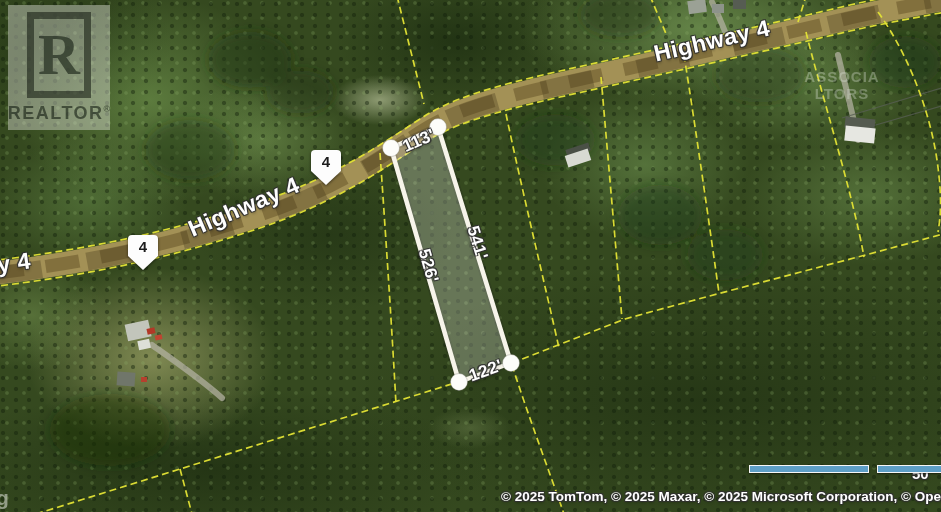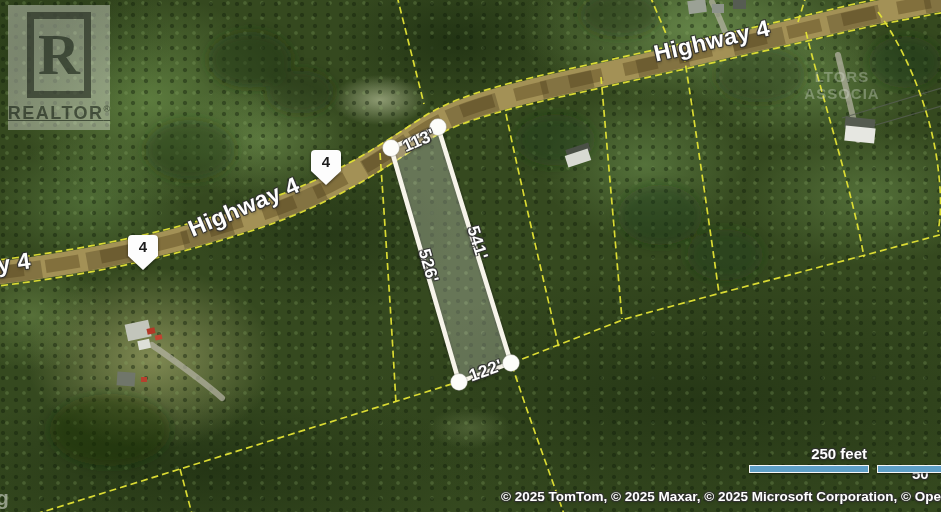--- a/index.html
+++ b/index.html
@@ -57,21 +57,21 @@
   .shield span{font-size:15px;font-weight:700;color:var(--shield-text,#1c1c1c);margin-top:3px;}
   
   .realtor{position:absolute;left:8px;top:5px;width:102px;height:125px;
     background:rgba(238,240,234,.48);display:flex;flex-direction:column;align-items:center;
     padding-top:7px;box-sizing:border-box;opacity:.85;}
   .r-emblem{width:50px;height:72px;border:7px solid rgba(50,56,46,.78);
     display:flex;align-items:center;justify-content:center;}
   .r-emblem span{font-family:"Liberation Serif",serif;font-weight:700;font-size:58px;
     line-height:58px;color:rgba(50,56,46,.82);}
   .r-word{margin-top:5px;font-size:18px;font-weight:600;letter-spacing:1.5px;
-    color:rgba(50,56,46,.82);text-decoration:underline;}
+    color:rgba(50,56,46,.82);}
   .r-word .reg{font-size:9px;vertical-align:super;letter-spacing:0;}
   
   .scalebar{position:absolute;top:465px;height:6px;background:var(--scale-bar,#5e9fc7);
     border:1px solid #f7f7f7;box-shadow:0 1px 2px rgba(0,0,0,.5);}
   .scale-lbl{font-size:15px;font-weight:700;}
   .attr{position:absolute;left:501px;top:489px;font-size:13.5px;font-weight:700;white-space:nowrap;color:#fff;}
   .wmark{position:absolute;left:782px;top:68px;width:120px;text-align:center;
     font-size:15px;font-weight:700;letter-spacing:1px;color:rgba(222,226,216,.35);line-height:17px;}
   .frag{position:absolute;left:-4px;top:486px;font-size:21px;font-weight:700;
     color:rgba(228,230,222,.55);}
@@ -170,22 +170,22 @@
   </svg>
 
   <div class="realtor">
     <div class="r-emblem">
       <span>R</span>
     </div>
     <div class="r-word"><span>REALTOR</span><span class="reg">®</span></div>
   </div>
 
   <div class="wmark">
+    <div>ASSOCIA</div>
     <div>LTORS</div>
-    <div>ASSOCIA</div>
   </div>
 
   <div class="lbl outl hwy" style="left:244px;top:207px;transform:translate(-50%,-50%) rotate(-23deg);">Highway 4</div>
   <div class="lbl outl hwy" style="left:712px;top:41px;transform:translate(-50%,-50%) rotate(-13deg);">Highway 4</div>
   <div class="lbl outl hwy" style="left:14px;top:263px;transform:translate(-50%,-50%) rotate(-8deg);">y 4</div>
 
   <div class="shield-wrap" style="left:128px;top:235px;">
     <div class="shield">
         <span>4</span>
       </div>
@@ -194,21 +194,20 @@
     <div class="shield">
         <span>4</span>
       </div>
   </div>
 
   <div class="lbl outl dim" style="left:419px;top:141px;transform:translate(-50%,-50%) rotate(-24deg);">113'</div>
   <div class="lbl outl dim" style="left:477px;top:243px;transform:translate(-50%,-50%) rotate(73deg);">541'</div>
   <div class="lbl outl dim" style="left:428px;top:266px;transform:translate(-50%,-50%) rotate(74deg);">526'</div>
   <div class="lbl outl dim" style="left:486px;top:371px;transform:translate(-50%,-50%) rotate(-20deg);">122'</div>
 
-  <div class="lbl outl scale-lbl" style="left:749px;top:445px;width:118px;text-align:right;">250 feet</div>
   <div class="lbl outl scale-lbl" style="left:912px;top:445px;margin-top:20px;">50</div>
   <div class="scalebar" style="left:749px;width:118px;"></div>
   <div class="scalebar" style="left:877px;width:78px;"></div>
 
   <div class="attr outl"><span>© 2025 TomTom, © 2025 Maxar, © 2025 Microsoft Corporation, © OpenStreetMap</span></div>
 
   <div class="frag">g</div>
 
 </div>
 

